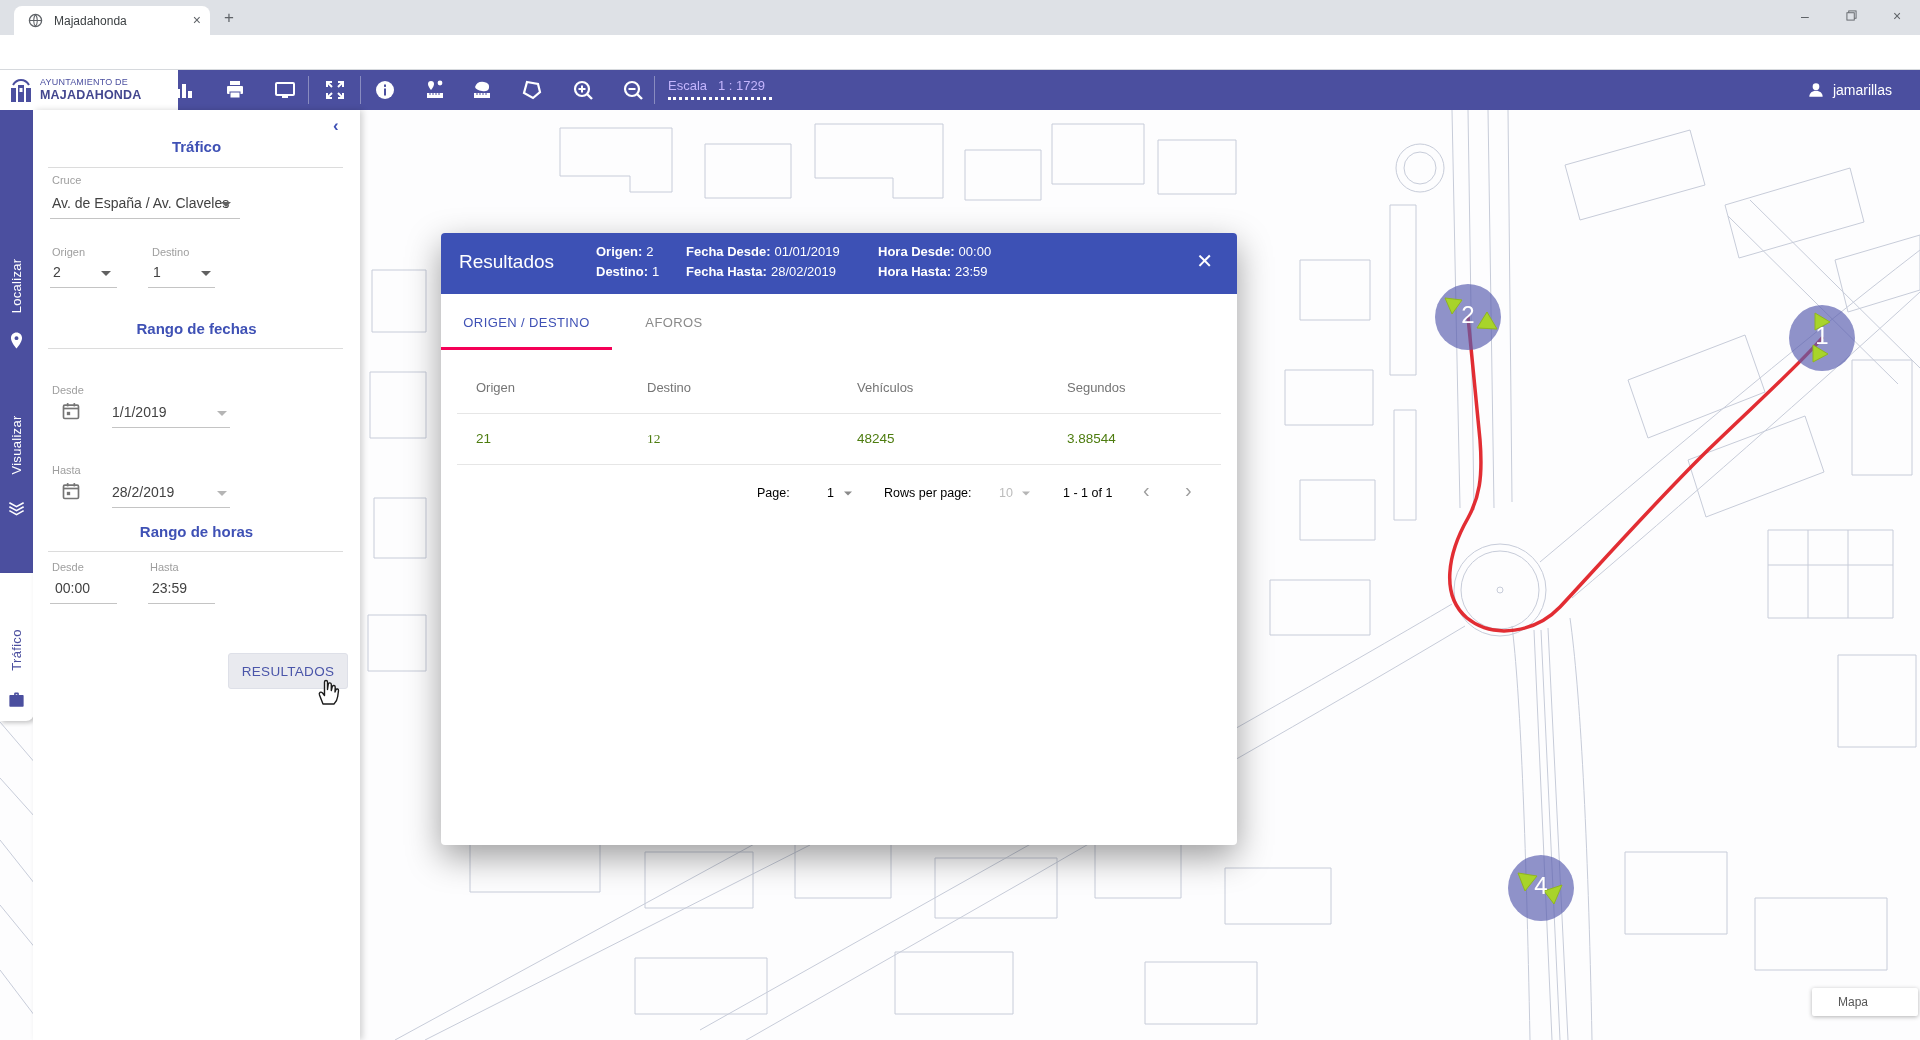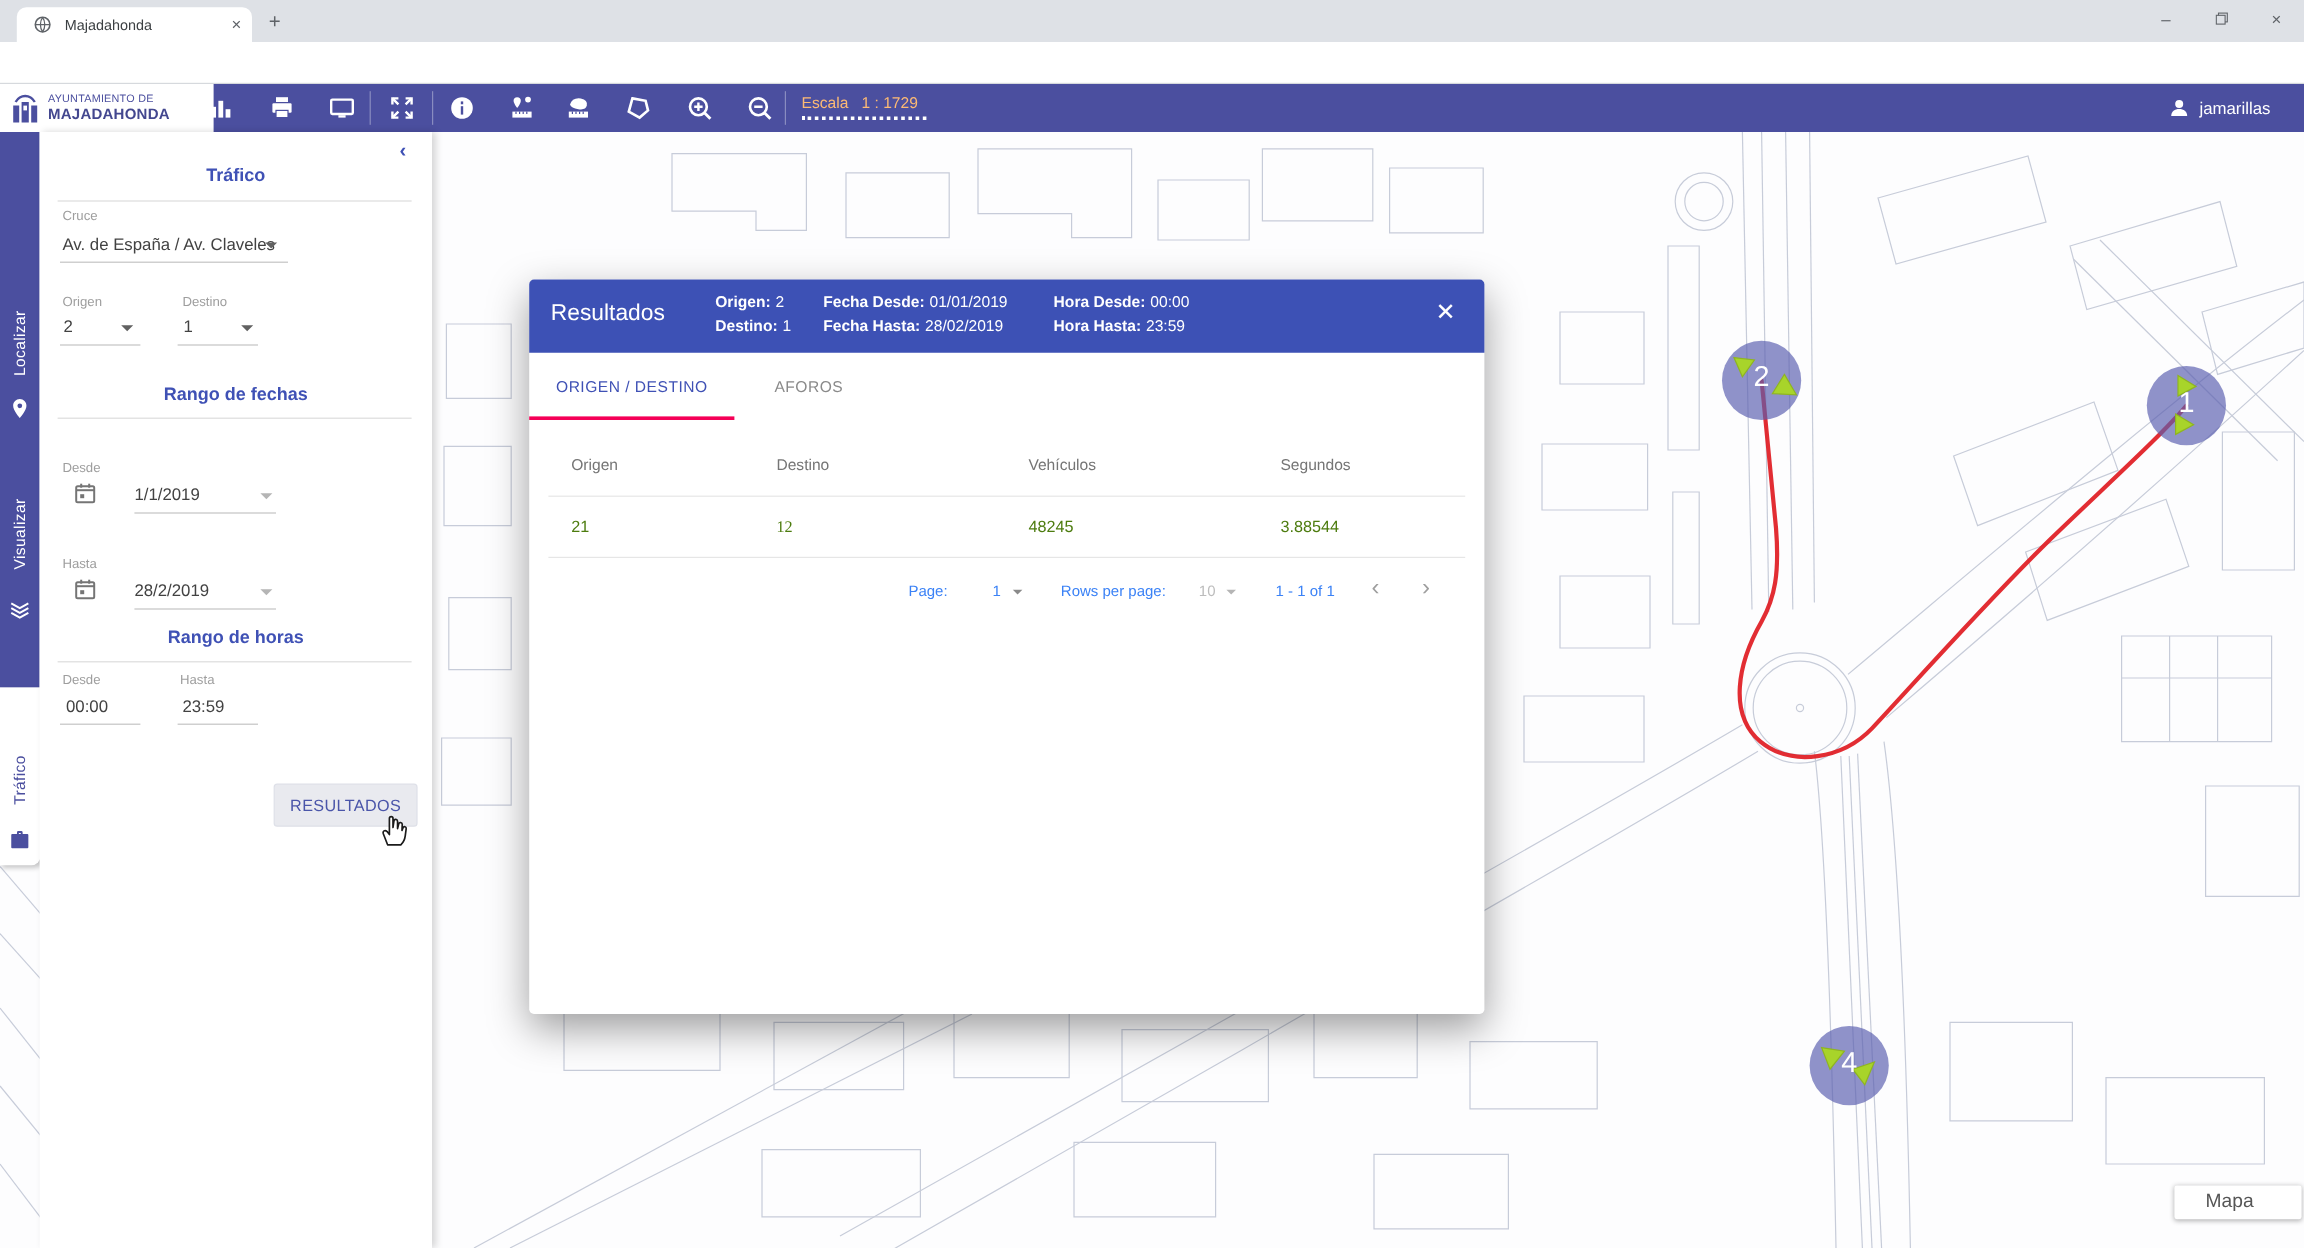--- a/index.html
+++ b/index.html
@@ -21,21 +21,21 @@
   .url-text{position:absolute;left:38px;top:6px;font-size:13px;color:#202124;}
   .ext{position:absolute;top:42px;font-size:12px;color:#5f6368;}
 
   
   .appbar{position:absolute;left:0;top:70px;width:1920px;height:40px;background:#4b4f9f;}
   .logo{position:absolute;left:0;top:0;width:178px;height:40px;background:#fff;display:flex;align-items:center;}
   .logo-l1{font-size:9px;color:#4b4f9f;letter-spacing:.2px;}
   .logo-l2{font-size:12.5px;color:#43478f;font-weight:bold;letter-spacing:.2px;}
   .tool{position:absolute;top:9px;width:22px;height:22px;}
   .vdiv{position:absolute;top:6px;width:1px;height:28px;background:rgba(255,255,255,.35);}
-  .escala{position:absolute;left:668px;top:8px;color:#fdba74;font-size:13px;}
+  .escala{position:absolute;left:668px;top:8px;color:#c4b5fd;font-size:13px;}
   .escala-dots{position:absolute;left:668px;top:27px;width:104px;height:0;border-bottom:3px dotted #fff;}
   .userbox{position:absolute;right:28px;top:8px;height:24px;display:flex;align-items:center;gap:7px;color:#fff;font-size:14px;}
 
   
   .navrail{position:absolute;left:0;top:110px;width:33px;height:463px;background:#4b4f9f;}
   .vlabel{position:absolute;left:16px;transform:translate(-50%,-50%) rotate(-90deg);white-space:nowrap;
           color:#fff;font-size:13px;letter-spacing:.3px;}
   .railic{position:absolute;left:7px;width:19px;height:19px;}
   .navtab{position:absolute;left:0;top:573px;width:34px;height:148px;background:#fff;
           border-radius:0 0 8px 0;box-shadow:2px 2px 4px rgba(0,0,0,.22);}
@@ -63,35 +63,35 @@
   .mtitle{position:absolute;left:18px;top:18px;font-size:19px;}
   .msum{position:absolute;font-size:13px;white-space:nowrap;}
   .msum b{font-weight:bold;margin-right:4px;}
   .mclose{position:absolute;right:24px;top:17px;font-size:20px;color:#fff;line-height:22px;}
   .mtab{position:absolute;top:61px;height:56px;display:flex;align-items:center;justify-content:center;
         font-size:13px;letter-spacing:.4px;}
   .tabink{position:absolute;left:0;top:114px;width:171px;height:3px;background:#f50057;}
   .th{position:absolute;top:147px;font-size:13px;color:#757575;}
   .td{position:absolute;top:198px;font-size:13.5px;color:#4d7c0f;}
   .tline{position:absolute;left:16px;width:764px;height:1px;background:#e6e6e6;}
-  .pg{position:absolute;top:253px;font-size:12.5px;color:#3b82f6;}
+  .pg{position:absolute;top:253px;font-size:12.5px;color:#000000;}
   .pg.dim{color:#bcbcbc;}
   .pgarrow{position:absolute;top:246px;font-size:20px;color:#9e9e9e;}
   .mfooter{position:absolute;left:0;bottom:0;width:796px;height:43px;border-top:1px solid #ececec;}
   .fact{position:absolute;top:0;height:43px;line-height:43px;font-size:13.5px;color:#555;letter-spacing:.3px;white-space:nowrap;}
   .fact.active{color:#3f51b5;}
   .fact.disabled{color:#c6c6c6;}
 
   
   .map{position:absolute;left:0;top:110px;width:1920px;height:930px;background:#fdfdfe;}
   .marker{position:absolute;width:66px;height:66px;border-radius:50%;background:rgba(90,95,176,.68);}
   .marker .num{position:absolute;left:0;top:17px;width:66px;text-align:center;color:#fff;font-size:24px;}
   .mapctrl{position:absolute;left:1812px;top:988px;width:106px;height:28px;background:#fff;border-radius:2px;
            box-shadow:0 1px 4px rgba(0,0,0,.3);display:flex;align-items:center;}
-  .mapctrl span{font-size:16px;color:#565656;padding:0 26px;}
+  .mapctrl span{font-size:12px;color:#565656;padding:0 26px;}
   .cursor{position:absolute;left:314px;top:676px;width:28px;height:30px;z-index:60;}
 </style>
 </head>
 <body>
 
 <div class="page">
 
   <div class="map">
     <svg width="1920" height="930" viewBox="0 0 1920 930">
       <g fill="none" stroke="#c7ccd9" stroke-width="1">

